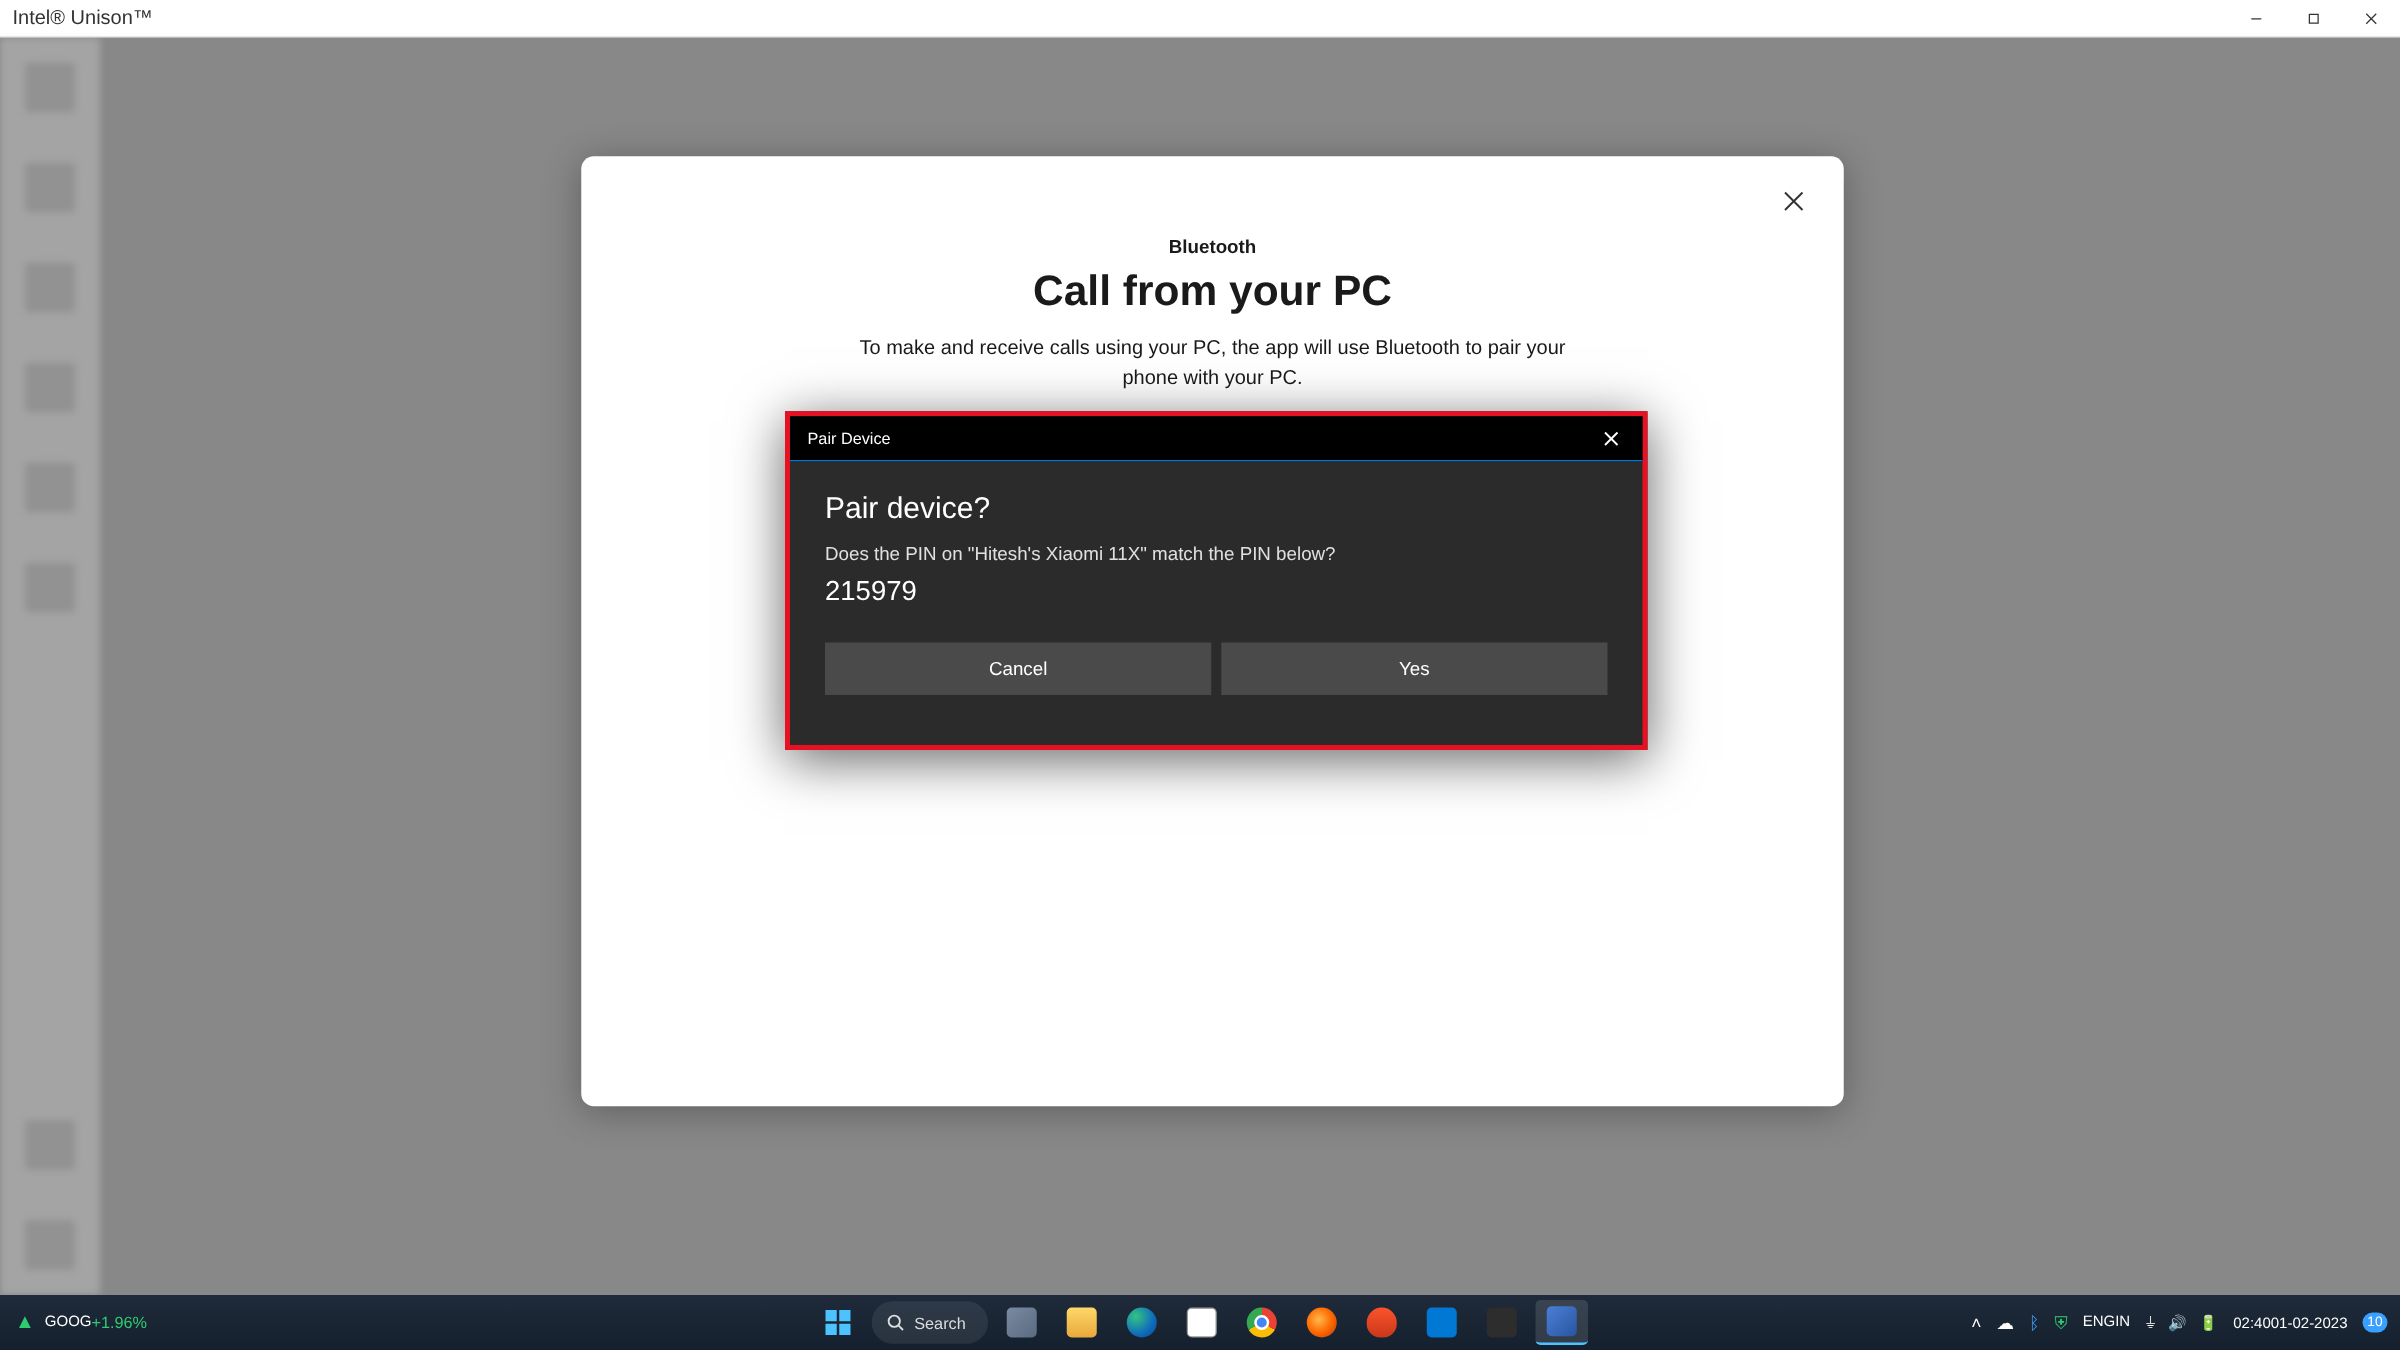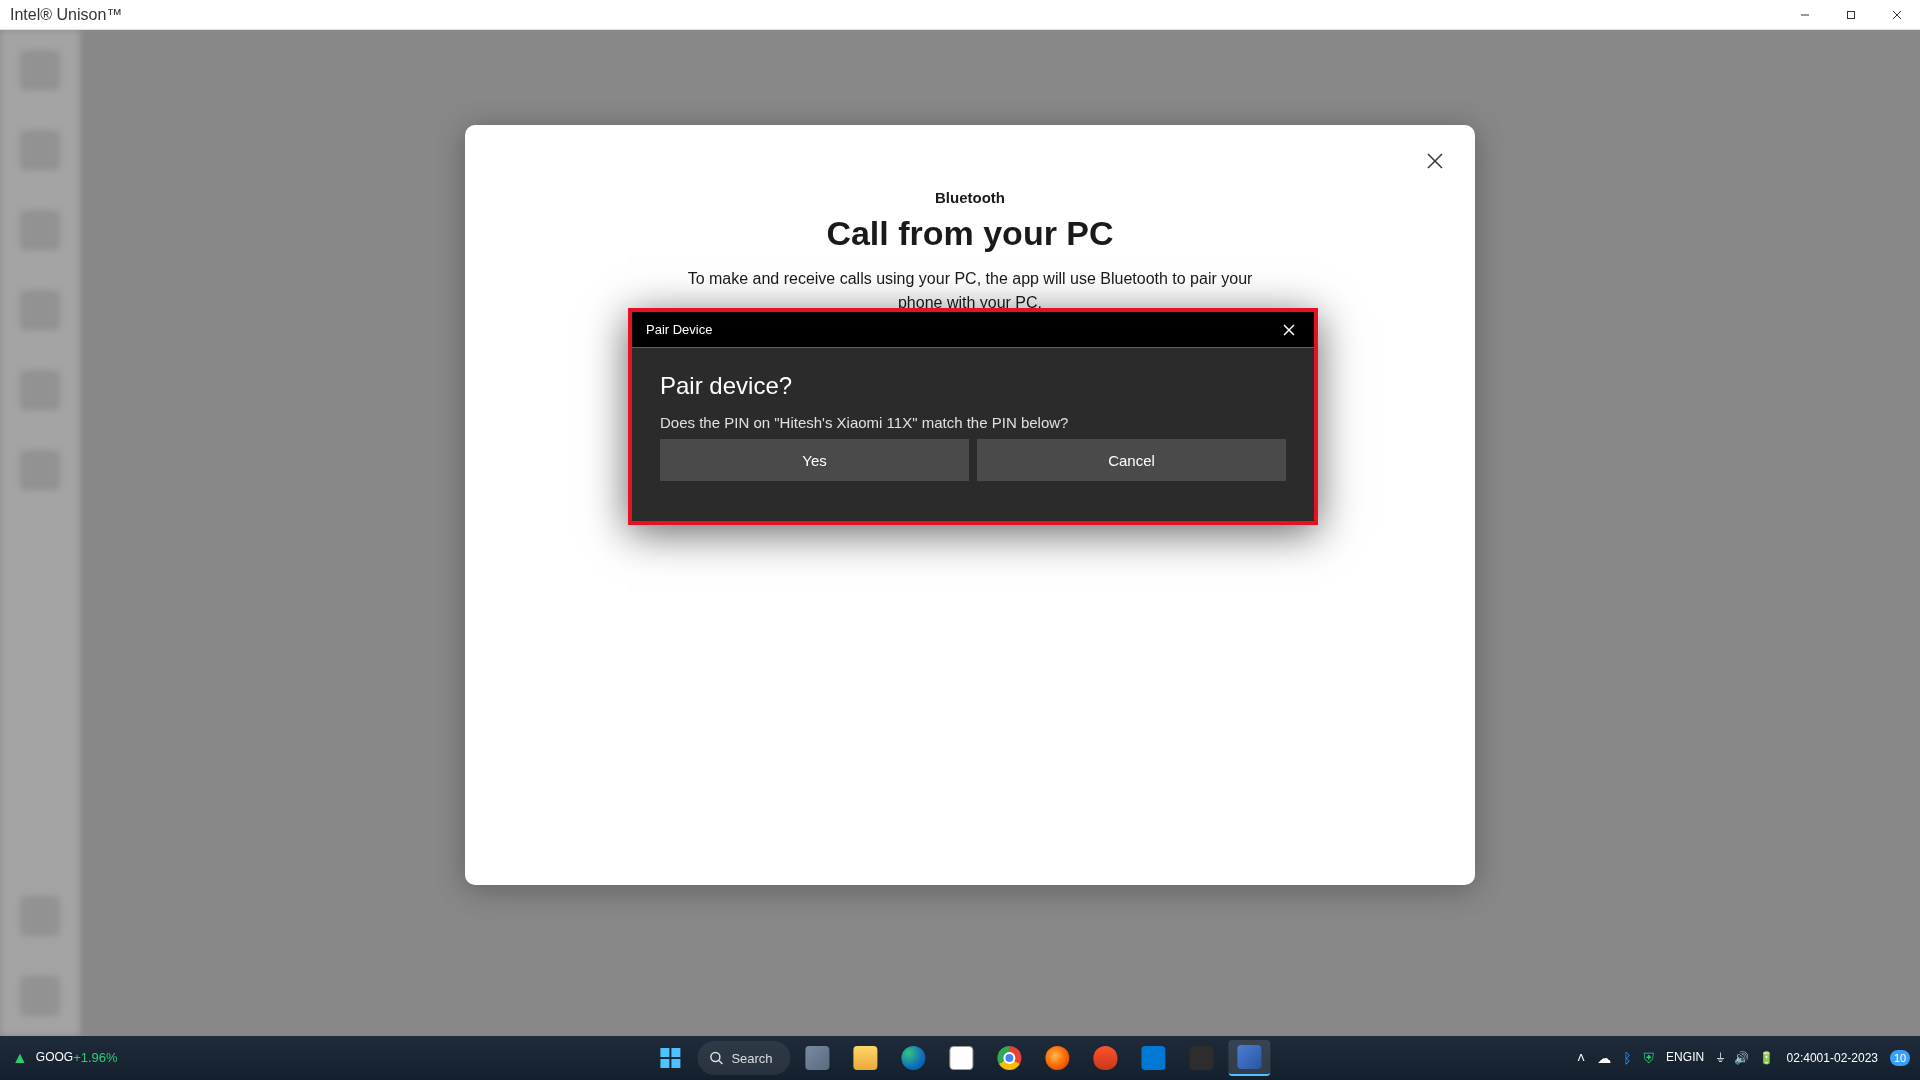--- a/index.html
+++ b/index.html
@@ -76,21 +76,21 @@
   }
   .modal-card .card-desc {
     font-size: 16px; color: #1a1a1a;
     max-width: 580px; margin: 0 auto;
     line-height: 1.5;
   }
 
   
   .pair-dialog {
     position: absolute;
-    left: 628px; top: 308px;
+    left: 628px; top: 329px;
     width: 690px;
     background: #2b2b2b;
     border: 4px solid #e81123;
     box-shadow: 0 8px 40px rgba(0,0,0,0.6);
     color: #ffffff;
   }
   .pair-titlebar {
     height: 36px;
     background: #000000;
     border-bottom: 1px solid #0078d4;
@@ -258,23 +258,24 @@
     <div class="pair-close">
       <svg viewBox="0 0 12 12">
           <line x1="1" y1="1" x2="11" y2="11"></line>
           <line x1="11" y1="1" x2="1" y2="11"></line>
         </svg>
     </div>
   </div>
   <div class="pair-body">
     <div class="pair-heading">Pair device?</div>
     <div class="pair-text">Does the PIN on "Hitesh's Xiaomi 11X" match the PIN below?</div>
+    <div class="pair-pin">215979</div>
     <div class="pair-buttons">
+      <button class="pair-btn">Cancel</button>
       <button class="pair-btn">Yes</button>
-      <button class="pair-btn">Cancel</button>
     </div>
   </div>
 </div>
 
 <div class="taskbar">
   <div class="tb-left">
     <span class="stock-arrow">▲</span>
     <div class="stock-info">
       <span class="stock-ticker">GOOG</span>
       <span class="stock-change">+1.96%</span>

